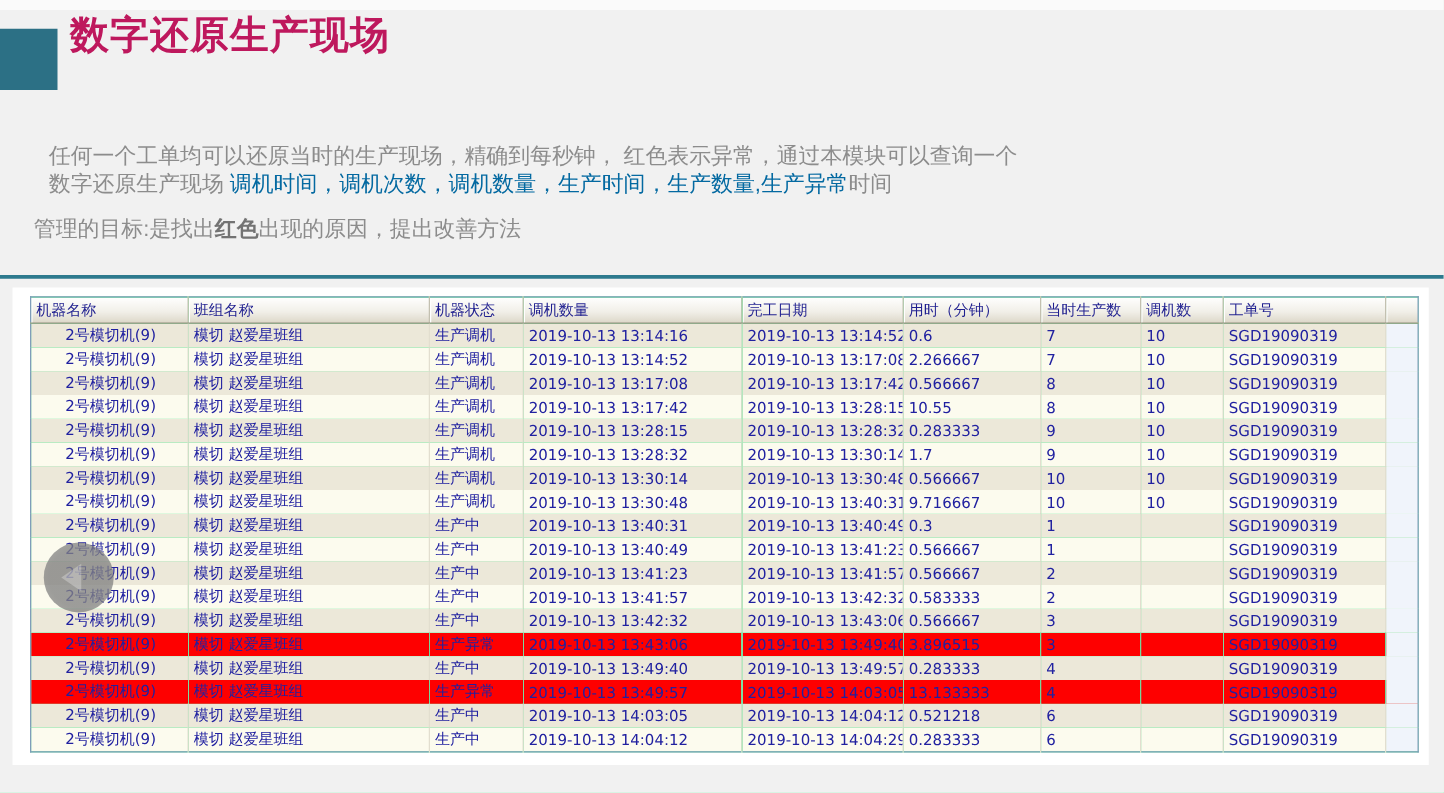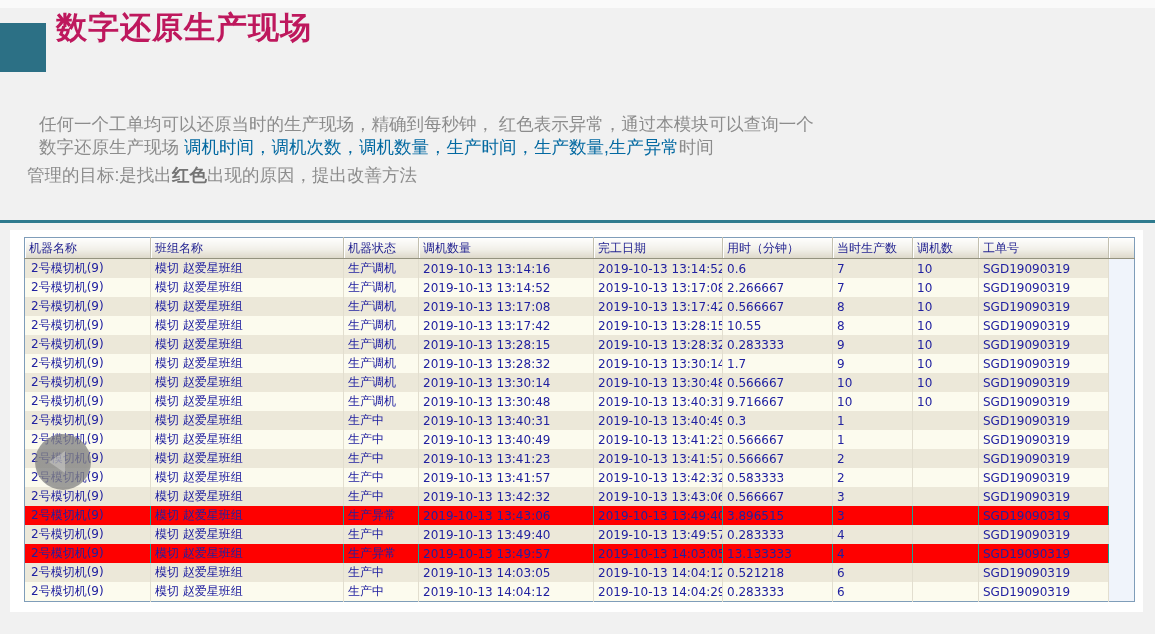--- a/index.html
+++ b/index.html
@@ -12,47 +12,47 @@
   .accent-square{position:absolute;left:0;top:23px;width:46px;height:49px;background:#2C7085;}
   .title{
     position:absolute;left:56px;top:7px;margin:0;
     font-size:31px;font-weight:600;color:#be185d;letter-spacing:1px;
   }
   .intro{
     position:absolute;left:27px;top:101px;width:1010px;margin:12px;
     font-size:17.5px;line-height:23px;color:#8C8C8C;
   }
   .goal{
-    position:absolute;left:27px;top:164px;width:1010px;margin:0;
+    position:absolute;left:27px;top:172px;width:1010px;margin:0;
     font-size:17.5px;line-height:23px;color:#8C8C8C;
   }
   .seg-gray{color:#8C8C8C;}
   .seg-blue{color:#0369a1;}
   .seg-bold{color:#737373;font-weight:bold;}
   .divider{position:absolute;left:0;top:220px;width:1155px;height:3px;background:#2E7A8E;}
   .panel{position:absolute;left:10px;top:230px;width:1133px;height:382px;background:#FFFFFF;}
   .grid-wrap{position:absolute;left:14px;top:7px;}
   table.grid{
     border-collapse:collapse;table-layout:fixed;width:1110px;
     font-family:"DejaVu Sans","Liberation Sans",sans-serif;
-    font-size:12px;border:1px solid #7F9DB9;background:#14b8a6;
+    font-size:12px;border:1px solid #7F9DB9;background:#86efac;
   }
   table.grid th{
     height:20px;padding:0 4px;text-align:left;font-weight:normal;
     color:#1F1F8F;white-space:nowrap;overflow:hidden;
     background:linear-gradient(#FEFEFD,#F1EFE8 55%,#DCD7C8);
     border-bottom:1px solid #94927F;
     border-right:1px solid #C3C0B0;
     box-shadow:inset 1px 1px 0 #FFFFFF;
   }
   table.grid td{
     height:19px;padding:0 4px;color:#2121A0;white-space:nowrap;overflow:hidden;
     border-right:1px solid #E2DECF;
   }
-  table.grid td.col-machine{padding-left:6px;}
+  table.grid td.col-machine{padding-left:6px;text-align:center;}
   table.grid tbody tr:nth-child(odd){background:#ECE8D9;}
   table.grid tbody tr:nth-child(even){background:#FCFBEE;}
   table.grid tbody tr.alert,
   table.grid tbody tr.alert:nth-child(odd){background:#FE0000;}
   table.grid tr.alert td{border-right-color:rgba(0,0,0,0.10);}
   table.grid td.col-_blank{background:#F0F4FB;border-left:1px solid #9FB6D4;border-right:none;}
   table.grid th.col-_blank{border-right:none;}
   .cursor-overlay{
     position:absolute;left:35px;top:434px;width:56px;height:56px;border-radius:50%;
     background:radial-gradient(circle at 50% 50%, rgba(130,130,130,0.78) 0 60%, rgba(110,110,110,0.55) 100%);

